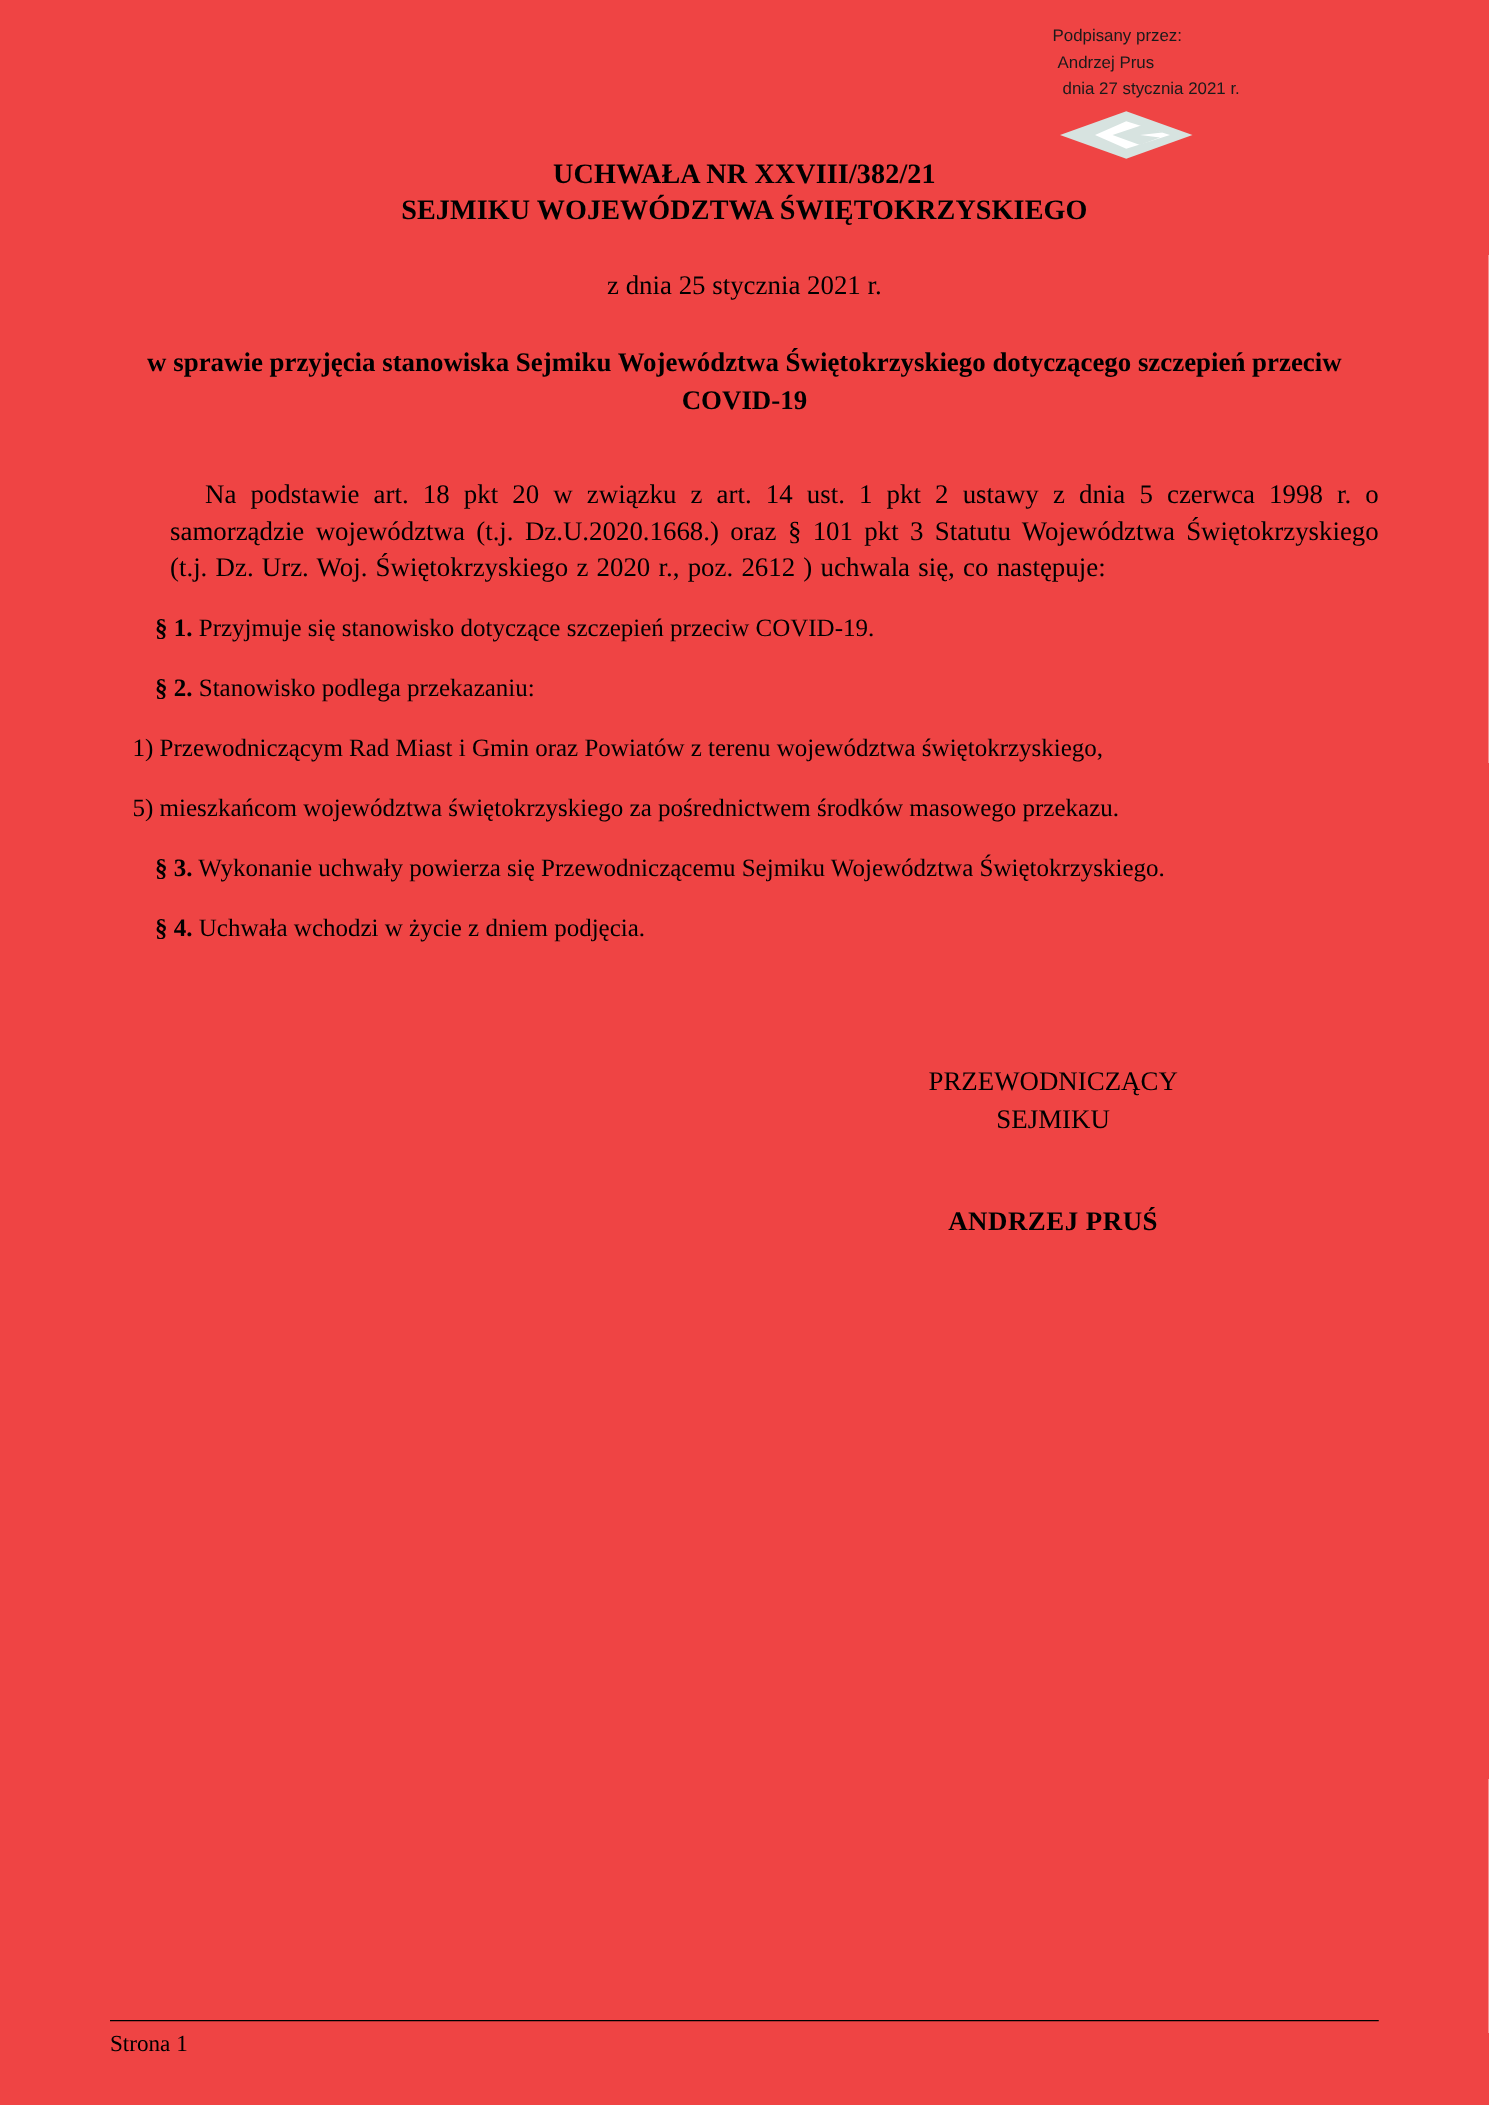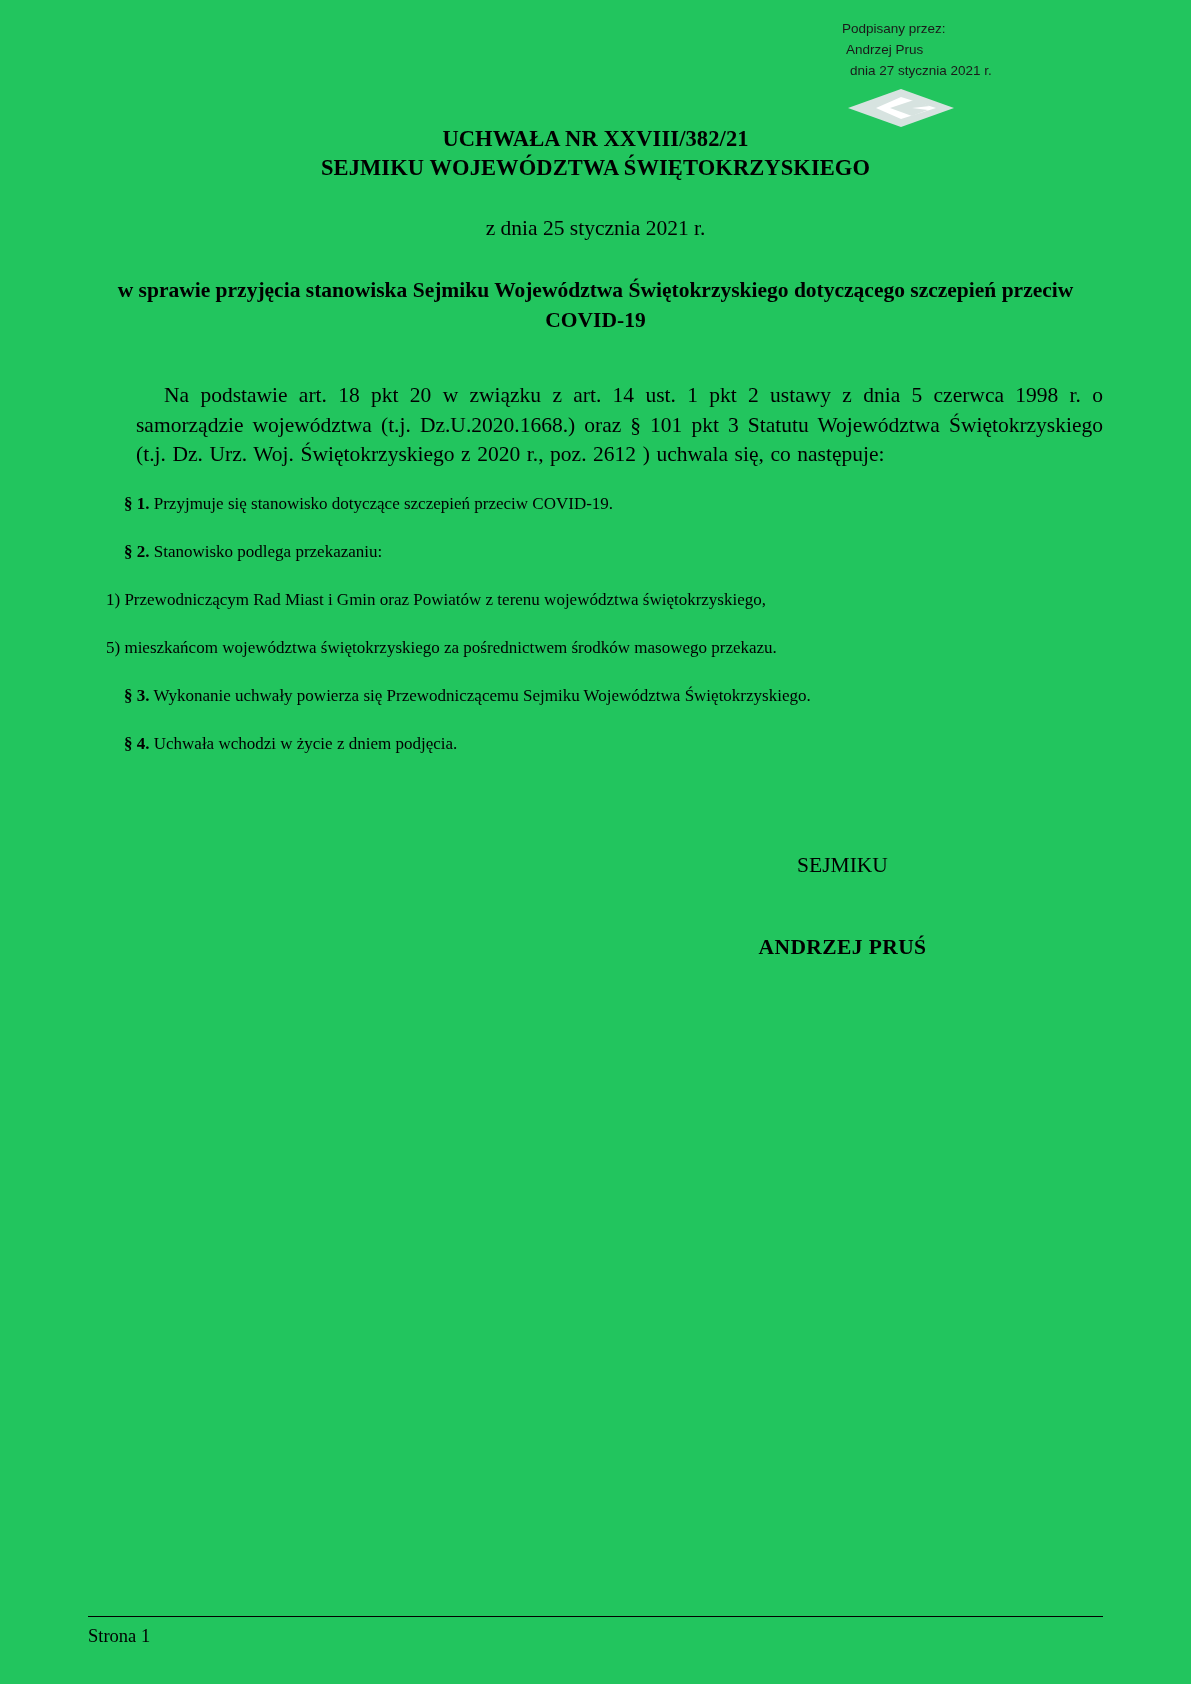--- a/index.html
+++ b/index.html
@@ -10,21 +10,21 @@
   }
   body {
     font-family: "Liberation Serif", "DejaVu Serif", serif;
     color: #000000;
   }
   .page {
     position: relative;
     width: 1191px;
     height: 1684px;
     margin: 0 auto;
-    background: #22c55e;
+    background: #ef4444;
     overflow: hidden;
     box-sizing: border-box;
   }
 
   
   .stamp {
     position: absolute;
     top: 18px;
     left: 836px;
     width: 230px;
@@ -88,21 +88,21 @@
     text-align-last: left;
     font-size: 21.5px;
     line-height: 29.5px;
     text-indent: 28px;
     word-spacing: 1.2px;
     margin-left: 48px;
   }
 
   .para {
     margin-top: 19px;
-    font-size: 17px;
+    font-size: 20px;
     line-height: 29px;
   }
   .para.indent { padding-left: 36px; }
   .para.list   { padding-left: 18px; }
   .para b { font-weight: bold; }
 
   .signature {
     margin-top: 92px;
     text-align: center;
     font-size: 21.5px;
@@ -182,20 +182,21 @@
 
     <div class="para indent">
       <b>§ 3.</b><span> Wykonanie uchwały powierza się Przewodniczącemu Sejmiku Województwa Świętokrzyskiego.</span>
     </div>
 
     <div class="para indent">
       <b>§ 4.</b><span> Uchwała wchodzi w życie z dniem podjęcia.</span>
     </div>
 
     <div class="signature">
+      <span class="role">PRZEWODNICZĄCY</span>
       <span class="role">SEJMIKU</span>
       <span class="name">ANDRZEJ PRUŚ</span>
     </div>
 
   </div>
 
   <div class="footer">
     <hr class="footer-rule">
     <div class="footer-row">
       <span class="footer-page">Strona 1</span>

